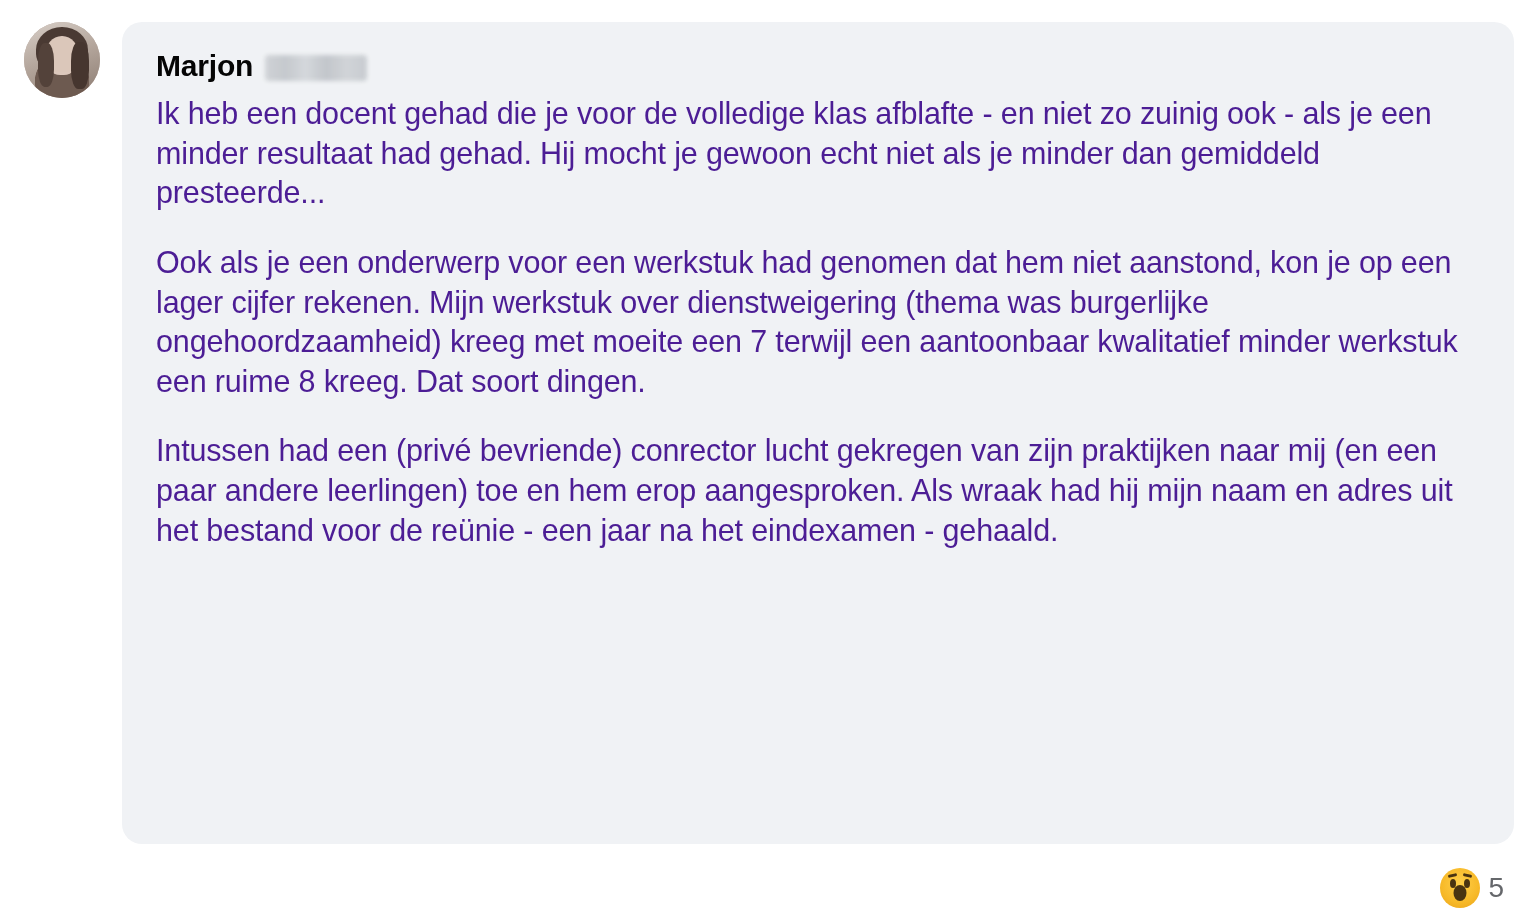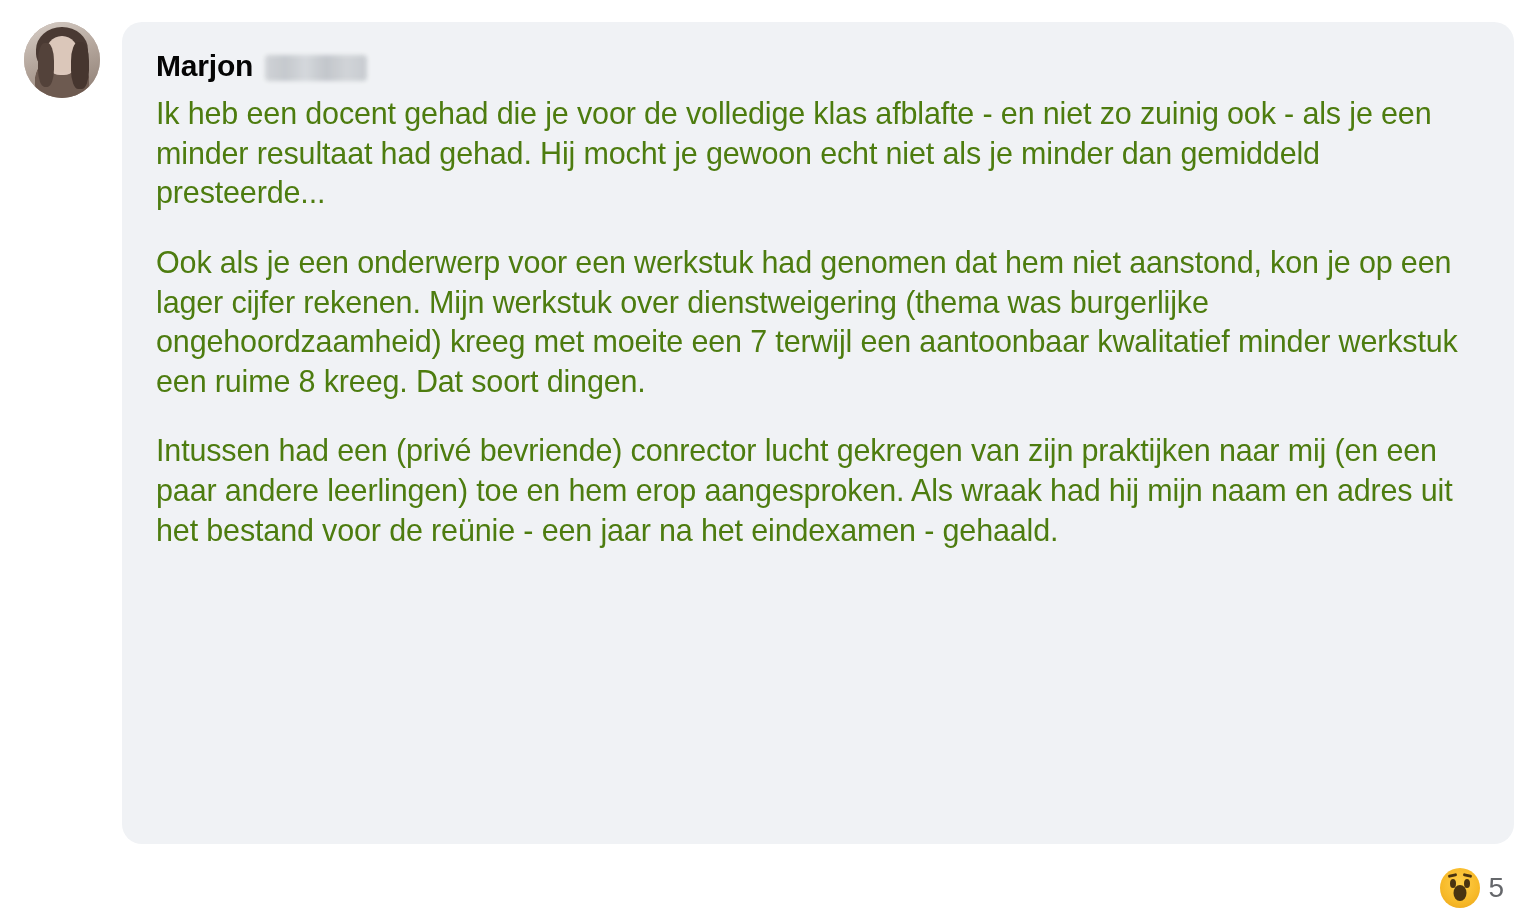--- a/index.html
+++ b/index.html
@@ -109,21 +109,21 @@
     opacity: .95;
     position: relative;
     top: 2px;
     font-size: 0;
     color: transparent;
   }
   .comment-text p {
     margin: 0 0 30px 0;
     font-size: 30.5px;
     line-height: 1.30;
-    color: #4d7c0f;
+    color: #4c1d95;
     letter-spacing: -0.15px;
   }
   .comment-text p:last-child {
     margin-bottom: 9px;
   }
 
   .reactions {
     position: absolute;
     right: 34px;
     bottom: 16px;

